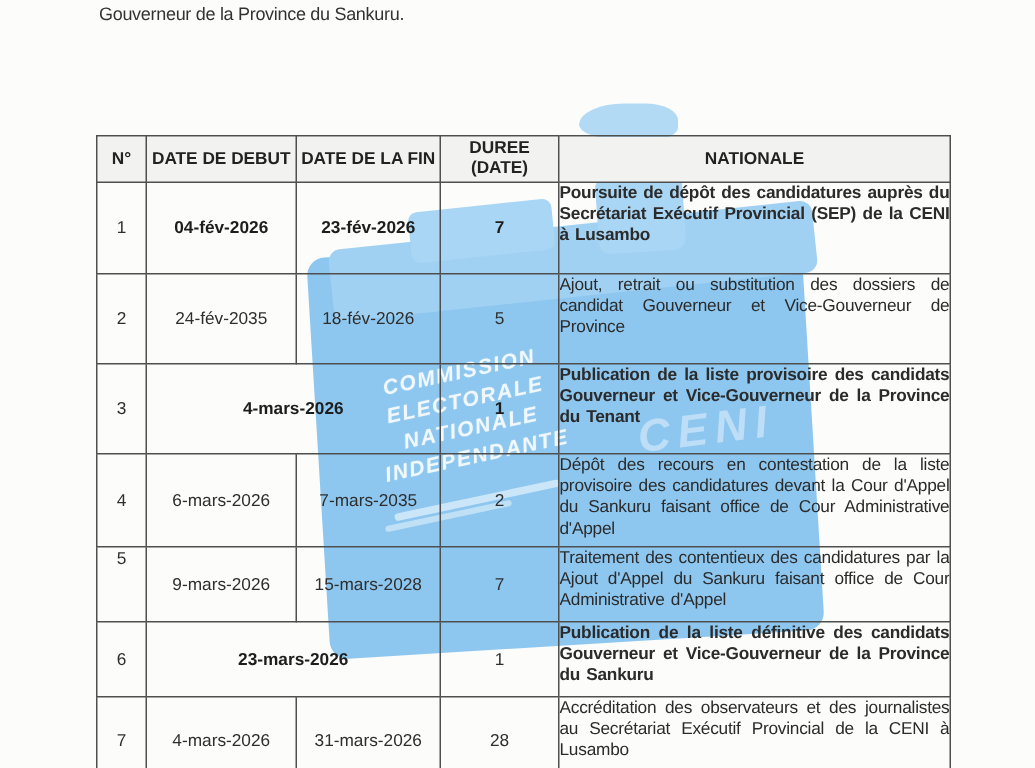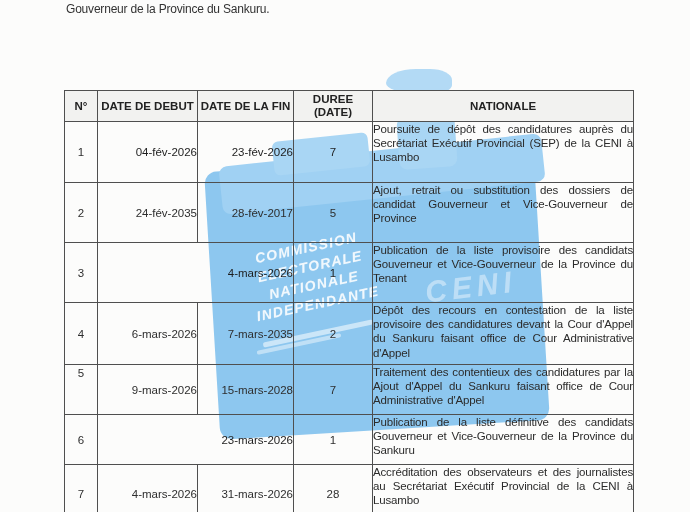--- a/index.html
+++ b/index.html
@@ -78,29 +78,29 @@
     padding: 0;
     overflow: hidden;
   }
   table.chrono thead th {
     height: 30px; background: #f2f2f0;
     font-weight: bold; text-align: center; vertical-align: middle;
     line-height: 13px; white-space: pre-line; color: #222;
   }
   td.cn { text-align: center; vertical-align: middle; }
   td.cn.ntop { vertical-align: top; padding-top: 2px; }
-  td.cd { text-align: right; vertical-align: middle; }
+  td.cd { text-align: center; vertical-align: middle; }
   td.cj { text-align: center; vertical-align: middle; }
   td.ca {
     text-align: justify; vertical-align: top;
     padding: 1px 3px 0 4px;
     font-size: 10.5px; line-height: 14.2px; letter-spacing: -0.15px;
     word-spacing: 1px; color: #2b2b2b;
   }
-  .b { font-weight: normal; color: #1d1d1d; }
+  .b { font-weight: bold; color: #1d1d1d; }
   tr.r1 { height: 61px; } tr.r2 { height: 60px; } tr.r3 { height: 60px; }
   tr.r4 { height: 62px; } tr.r5 { height: 50px; } tr.r6 { height: 50px; }
   tr.r7 { height: 58px; }
 </style>
 </head>
 <body>
 
 <div class="page">
 
   <div class="watermark">
@@ -144,21 +144,21 @@
         <tr class="r1">
           <td class="cn">1</td>
           <td class="cd b">04-fév-2026</td>
           <td class="cd b">23-fév-2026</td>
           <td class="cj b">7</td>
           <td class="ca b">Poursuite de dépôt des candidatures auprès du Secrétariat Exécutif Provincial (SEP) de la CENI à Lusambo</td>
         </tr>
         <tr class="r2">
           <td class="cn">2</td>
           <td class="cd">24-fév-2035</td>
-          <td class="cd">28-fév-2017</td>
+          <td class="cd">18-fév-2026</td>
           <td class="cj">5</td>
           <td class="ca">Ajout, retrait ou substitution des dossiers de candidat Gouverneur et Vice-Gouverneur de Province</td>
         </tr>
         <tr class="r3">
           <td class="cn">3</td>
           <td class="cd b" colspan="2">4-mars-2026</td>
           <td class="cj b">1</td>
           <td class="ca b">Publication de la liste provisoire des candidats Gouverneur et Vice-Gouverneur de la Province du Tenant</td>
         </tr>
         <tr class="r4">

